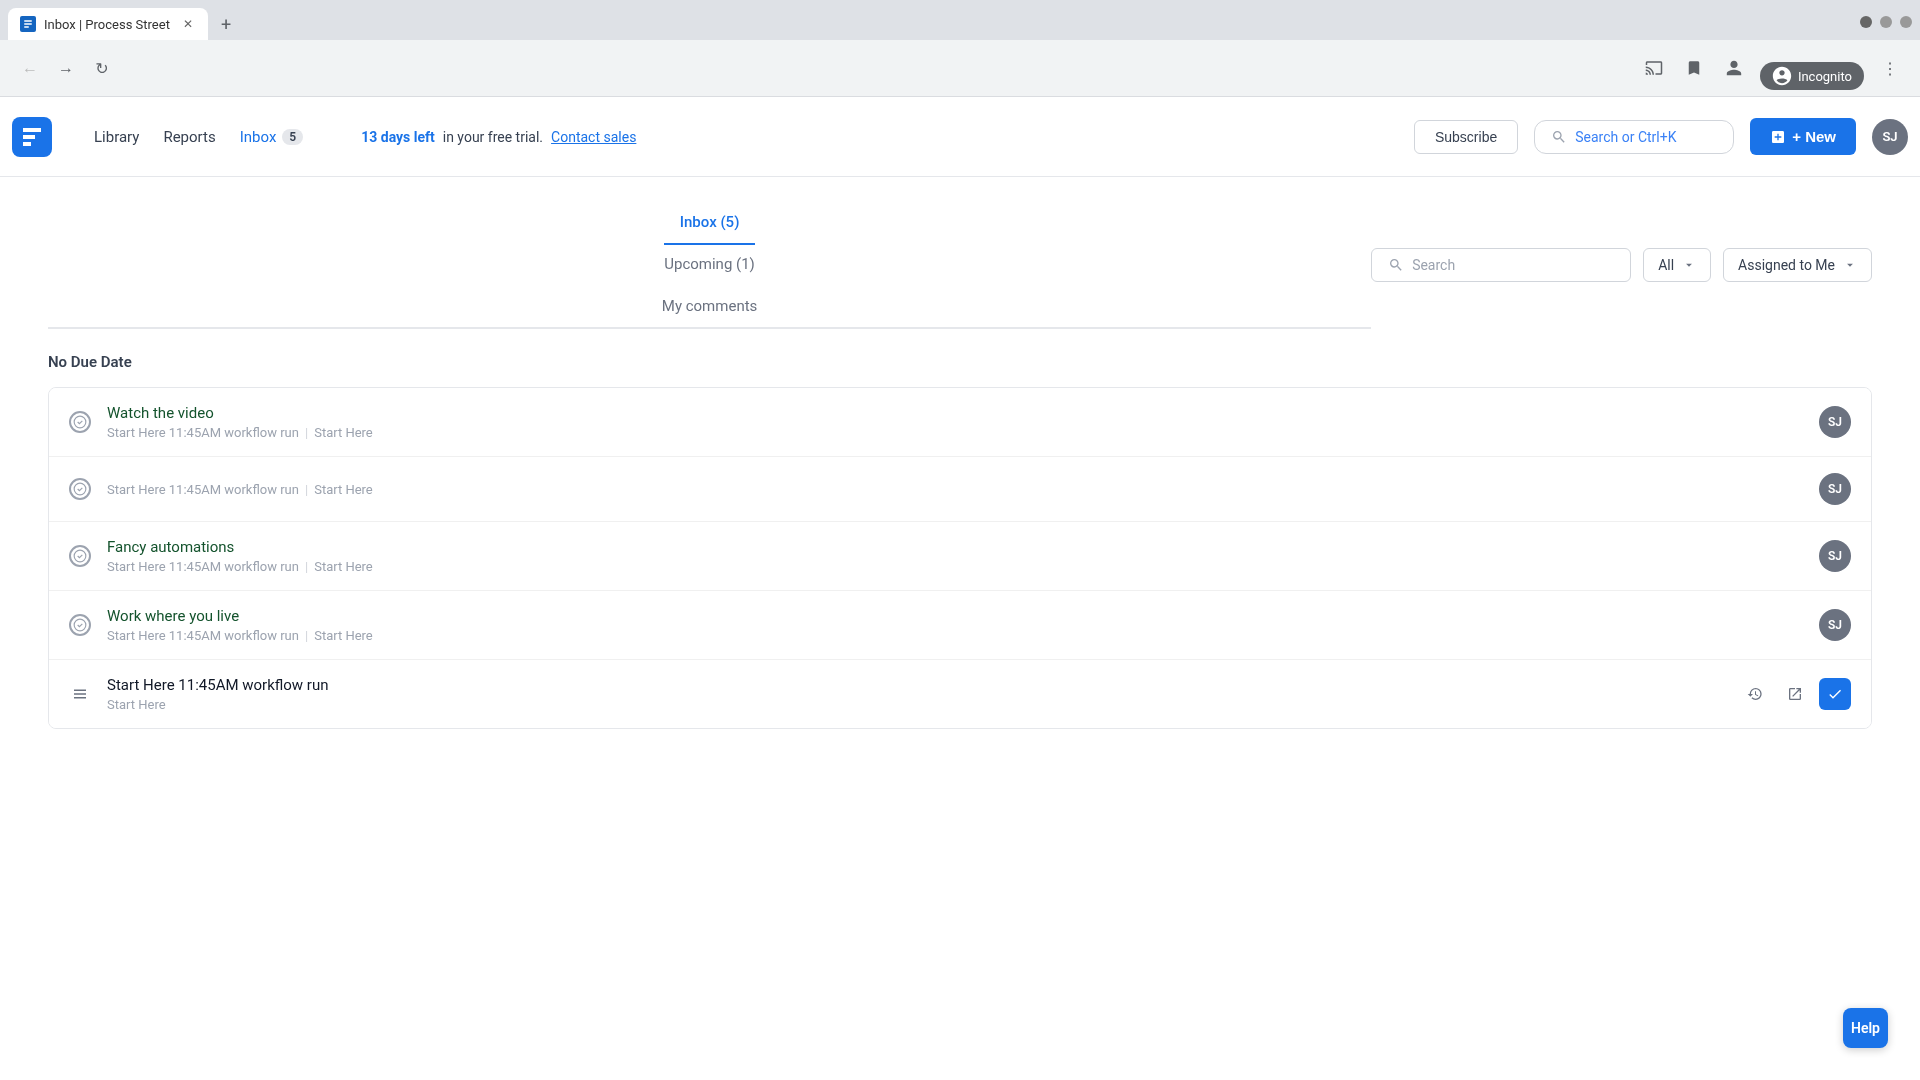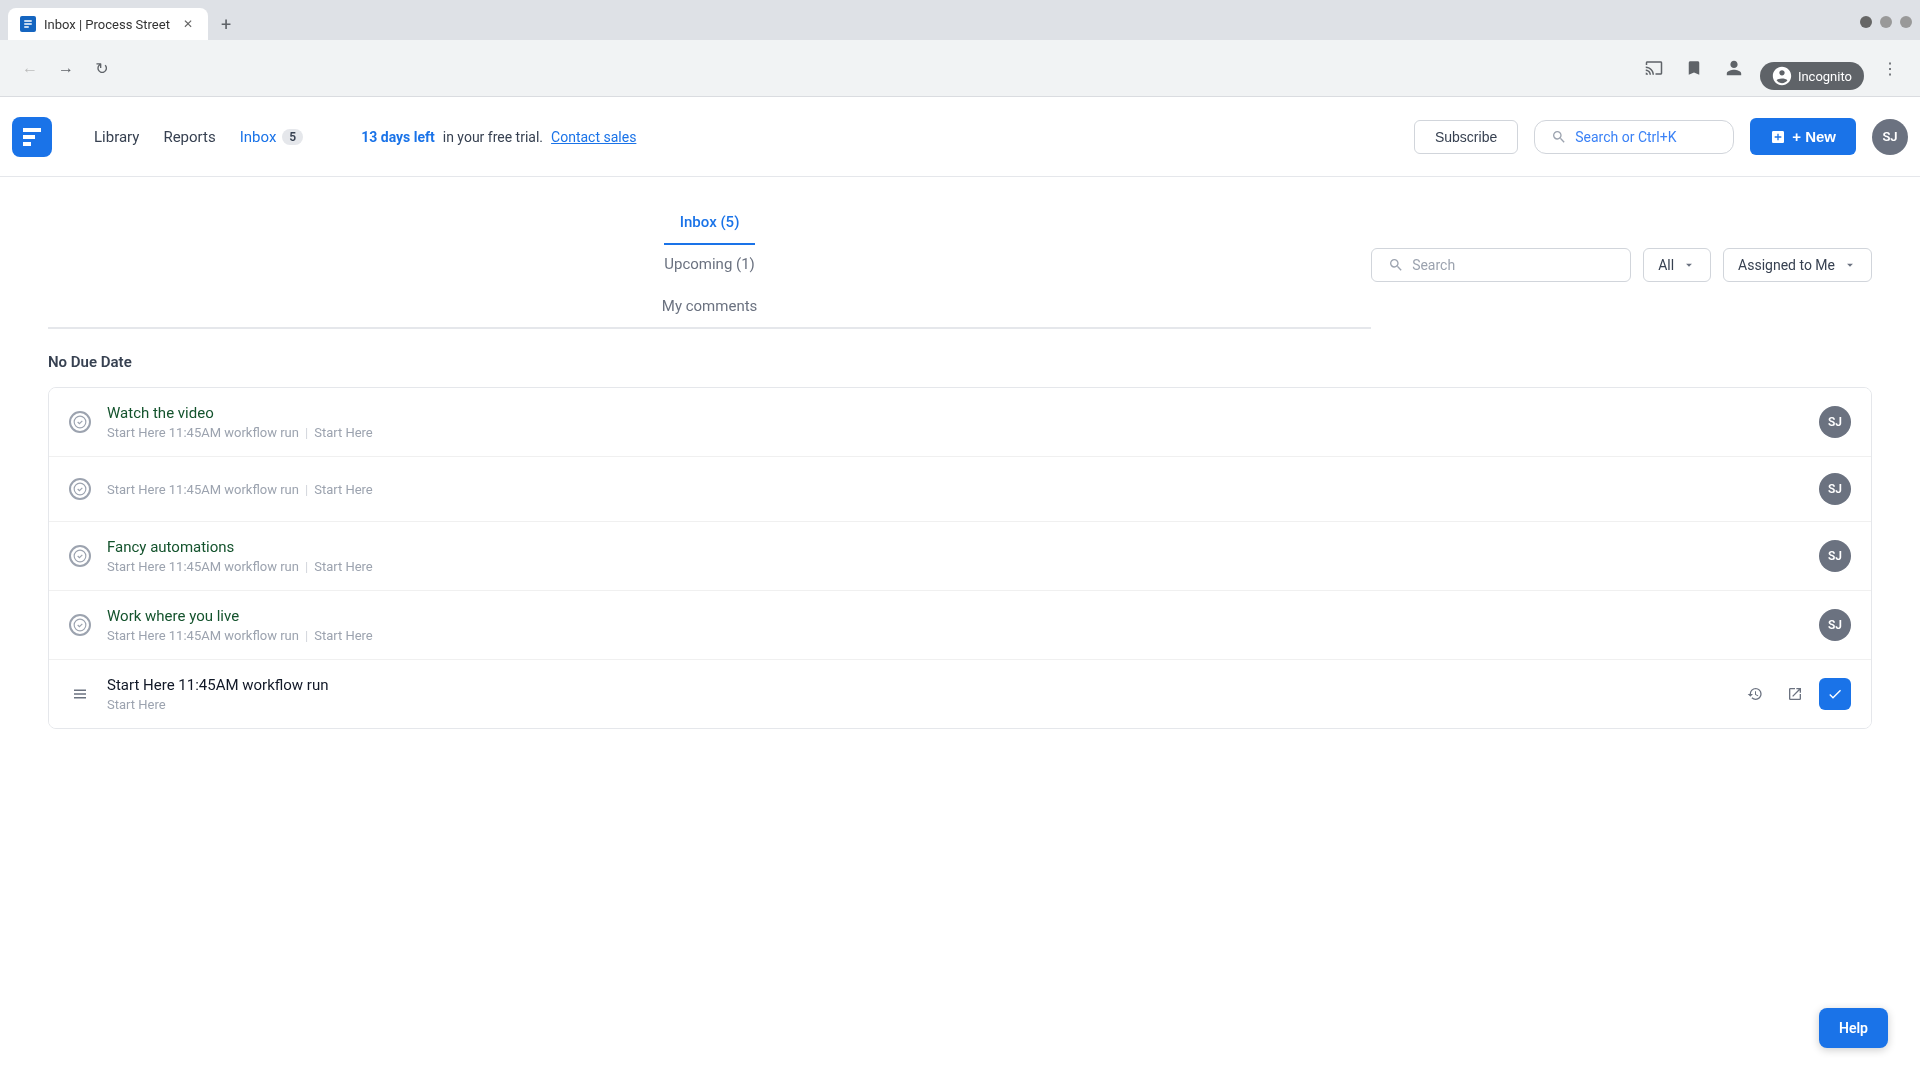--- a/index.html
+++ b/index.html
@@ -91,21 +91,21 @@
     .workflow-info { flex: 1; }
     .workflow-title { font-size: 15px; color: #111827; margin-bottom: 3px; }
     .workflow-meta { font-size: 13px; color: #9ca3af; }
     .workflow-actions { display: flex; align-items: center; gap: 8px; }
     .action-icon { width: 32px; height: 32px; border-radius: 6px; display: flex; align-items: center; justify-content: center; cursor: pointer; color: #6b7280; }
     .action-icon svg { width: 16px; height: 16px; fill: #6b7280; }
     .action-icon.primary { background: #1a73e8; color: white; }
     .action-icon.primary svg { fill: white; }
 
     
-    .help-btn { position: fixed; bottom: 32px; right: 32px; background: #1a73e8; color: white; padding: 12px 20px; border-radius: 8px; font-size: 14px; font-weight: 600; cursor: pointer; box-shadow: 0 2px 8px rgba(0,0,0,0.2); }
+    .help-btn { position: fixed; bottom: 32px; right: 32px; background: #1a73e8; color: white; padding: 12px 8px; border-radius: 8px; font-size: 14px; font-weight: 600; cursor: pointer; box-shadow: 0 2px 8px rgba(0,0,0,0.2); }
   </style>
 </head>
 <body>
 
 <div class="browser-chrome">
   <div class="tab-bar">
     <div class="tab">
       <div class="tab-favicon">
         <svg viewBox="0 0 16 16">
             <path d="M3 3h10v2H3zm0 4h10v2H3zm0 4h6v2H3z"></path>

